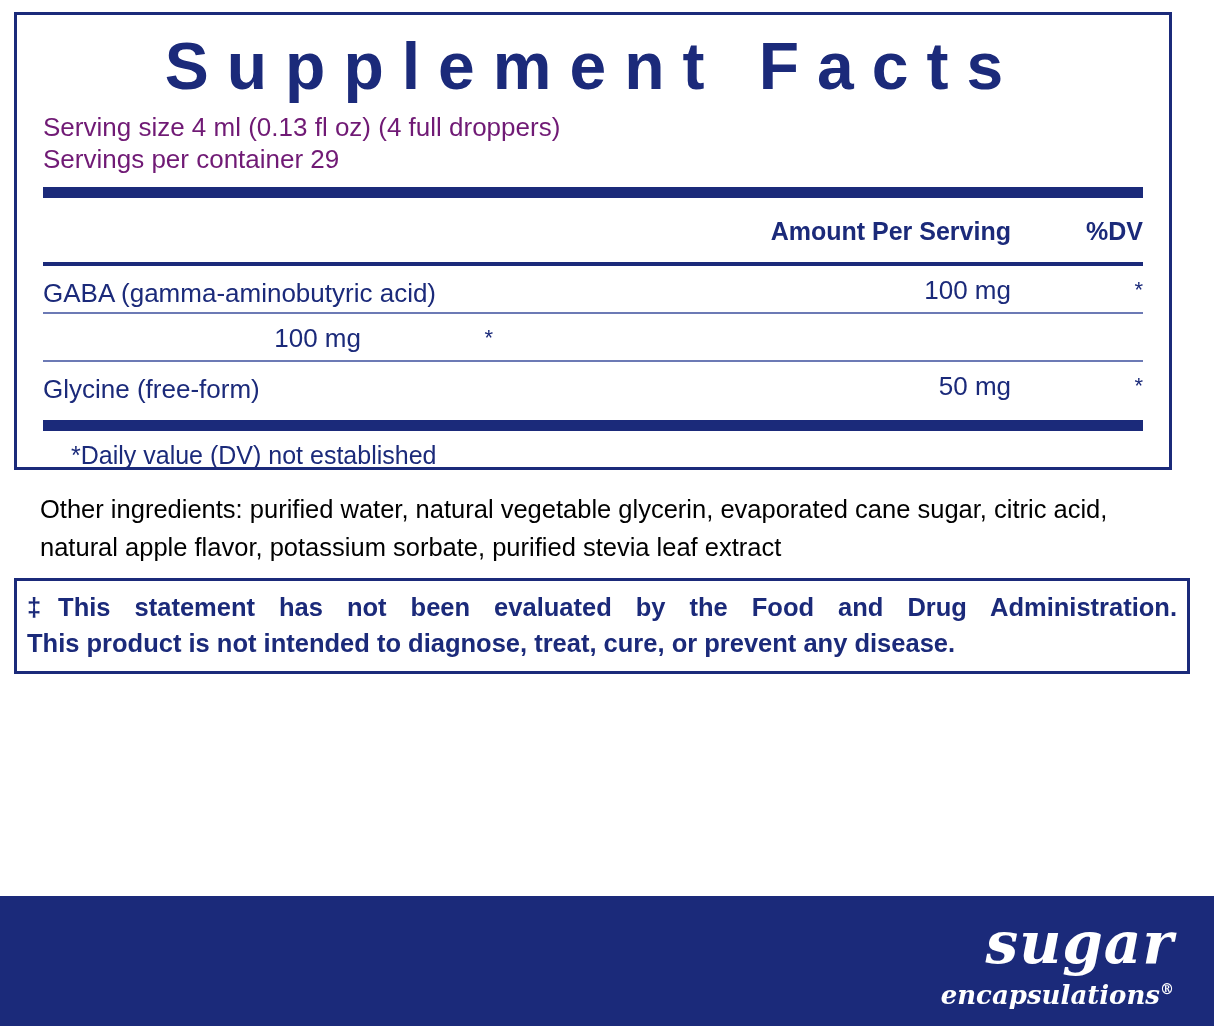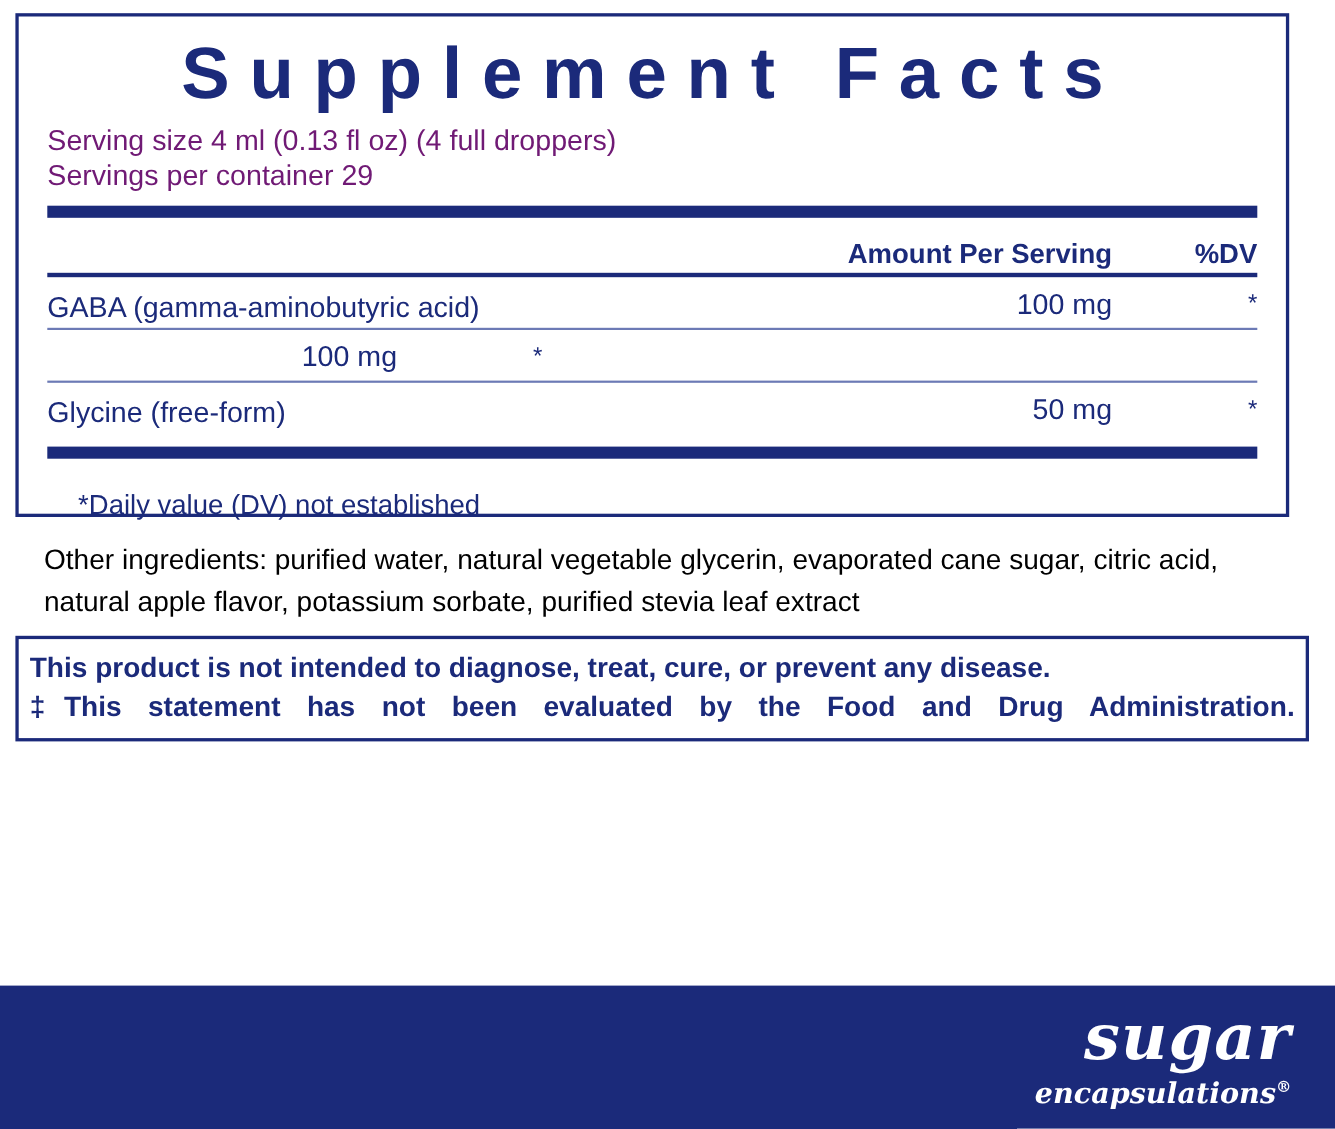--- a/index.html
+++ b/index.html
@@ -72,21 +72,21 @@
   .rule-thin {
     height: 2px;
     background: #6c7ab5;
   }
 
   .head-row {
     display: flex;
     align-items: flex-end;
     justify-content: flex-end;
     height: 48px;
-    padding-bottom: 2px;
+    padding-bottom: 16px;
   }
   .head-amount {
     font-size: 25px;
     font-weight: bold;
     color: #1b2a7a;
     text-align: right;
     width: 520px;
     padding-right: 12px;
     box-sizing: border-box;
   }
@@ -125,21 +125,21 @@
     text-align: right;
     font-size: 22px;
     color: #1b2a7a;
     box-sizing: border-box;
     padding-top: 2px;
   }
 
   .footnote {
     font-size: 25px;
     color: #1b2a7a;
-    padding-top: 28px;
+    padding-top: 10px;
     padding-left: 28px;
     white-space: nowrap;
   }
 
   
   .other-ingredients {
     position: absolute;
     left: 40px;
     top: 490px;
     width: 1125px;
@@ -250,22 +250,22 @@
       <div class="rule-thick"></div>
 
       <div class="footnote">*Daily value (DV) not established</div>
 
     </div>
   </div>
 
   <div class="other-ingredients">Other ingredients: purified water, natural vegetable glycerin, evaporated cane sugar, citric acid, natural apple flavor, potassium sorbate, purified stevia leaf extract</div>
 
   <div class="disclaimer-box">
+    <div class="disclaimer-line justified">‡This statement has not been evaluated by the Food and Drug Administration.</div>
     <div class="disclaimer-line">This product is not intended to diagnose, treat, cure, or prevent any disease.</div>
-    <div class="disclaimer-line justified">‡This statement has not been evaluated by the Food and Drug Administration.</div>
   </div>
 
   <div class="footer-bar">
     <div class="brand">
       <div class="brand-name">sugar</div>
       <div class="brand-sub"><span>encapsulations</span><span class="brand-reg">®</span></div>
     </div>
   </div>
 
 </div>

